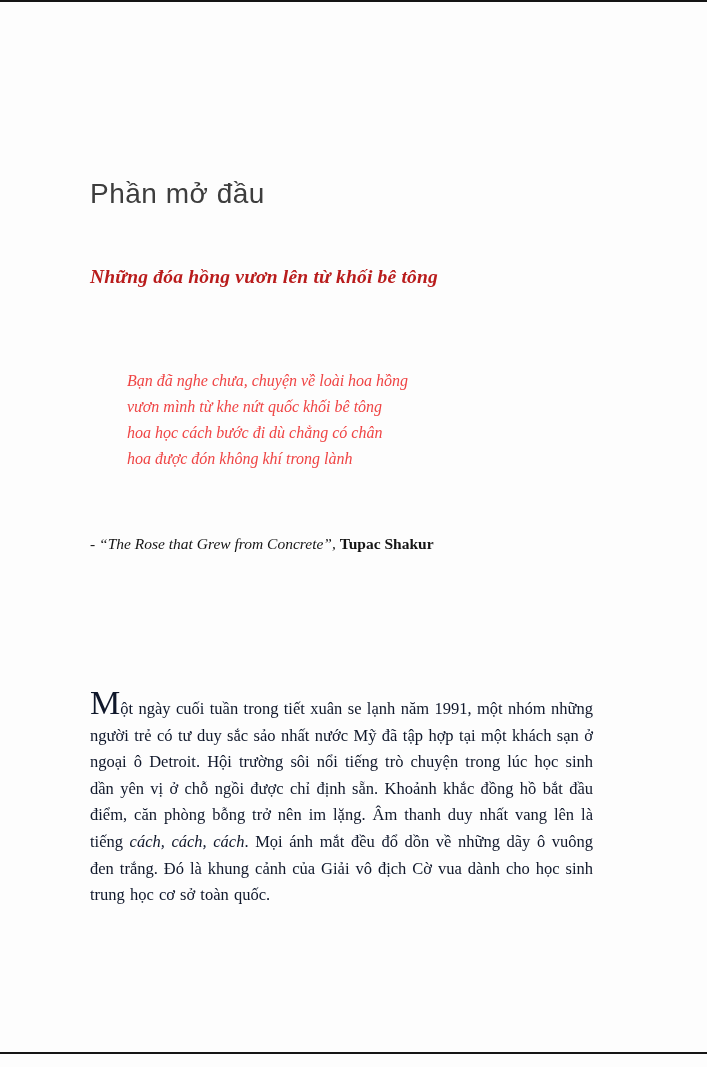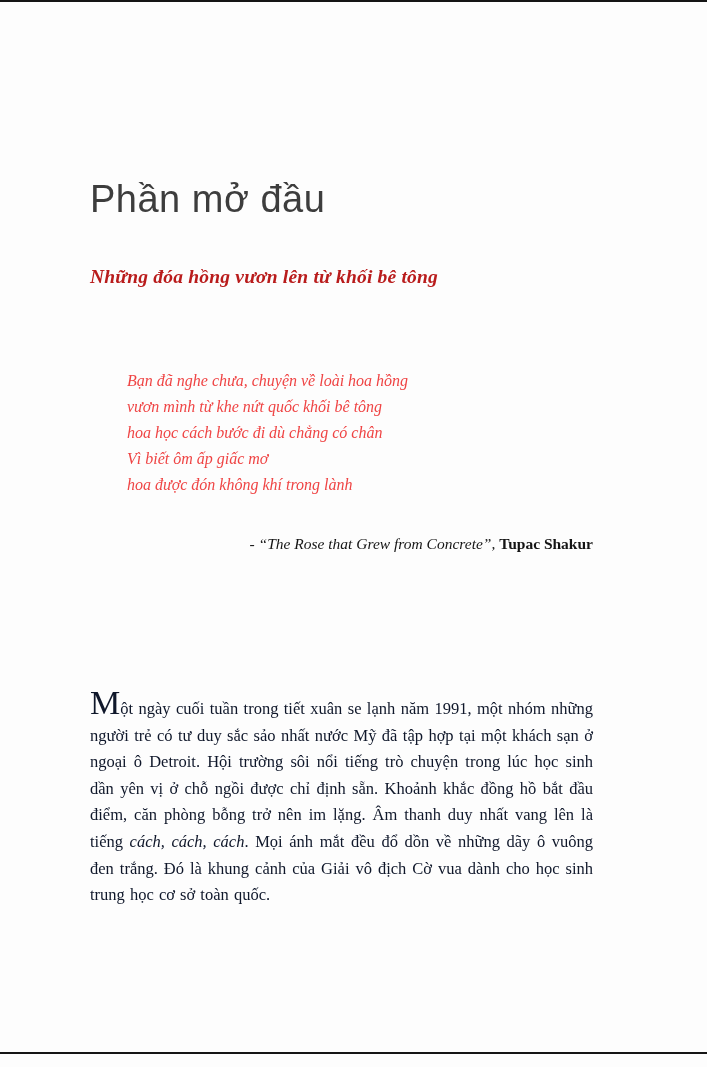--- a/index.html
+++ b/index.html
@@ -35,21 +35,21 @@
     height: 100%;
   }
 
   .chapter-title {
     position: absolute;
     top: 178px;
     left: 0;
     margin: 0;
     font-family: "Liberation Sans", "DejaVu Sans", sans-serif;
     font-weight: 300;
-    font-size: 38px;
+    font-size: 28px;
     letter-spacing: 0.5px;
     color: #3d3d3d;
   }
 
   .chapter-subtitle {
     position: absolute;
     top: 266px;
     left: 0;
     margin: 0;
     font-size: 19.5px;
@@ -68,21 +68,20 @@
     font-size: 16px;
     line-height: 26px;
     color: #ef4444;
   }
 
   .attribution {
     position: absolute;
     top: 535px;
     left: 0;
     width: 503px;
-    text-align: right;
     font-size: 15.5px;
     color: #141414;
   }
   .attribution .src {
     font-style: italic;
   }
   .attribution .author {
     font-weight: 700;
     font-style: normal;
   }
@@ -115,21 +114,20 @@
 
   <div class="content">
     <h1 class="chapter-title">Phần mở đầu</h1>
 
     <h2 class="chapter-subtitle">Những đóa hồng vươn lên từ khối bê tông</h2>
 
     <div class="poem">
       <div class="poem-line">Bạn đã nghe chưa, chuyện về loài hoa hồng</div>
       <div class="poem-line">vươn mình từ khe nứt quốc khối bê tông</div>
       <div class="poem-line">hoa học cách bước đi dù chẳng có chân</div>
-      <div class="poem-line">Vì biết ôm ấp giấc mơ</div>
       <div class="poem-line">hoa được đón không khí trong lành</div>
     </div>
 
     <div class="attribution"><span class="src">- </span><span class="src">“The Rose that Grew from Concrete”, </span><span class="author">Tupac Shakur</span></div>
 
     <p class="body-par"><span class="dropcap">M</span><span>ột ngày cuối tuần trong tiết xuân se lạnh năm 1991, một nhóm những người trẻ có tư duy sắc sảo nhất nước Mỹ đã tập hợp tại một khách sạn ở ngoại ô Detroit. Hội trường sôi nổi tiếng trò chuyện trong lúc học sinh dần yên vị ở chỗ ngồi được chỉ định sẵn. Khoảnh khắc đồng hồ bắt đầu điểm, căn phòng bỗng trở nên im lặng. Âm thanh duy nhất vang lên là tiếng </span><span class="it">cách, cách, cách</span><span>. Mọi ánh mắt đều đổ dồn về những dãy ô vuông đen trắng. Đó là khung cảnh của Giải vô địch Cờ vua dành cho học sinh trung học cơ sở toàn quốc.</span></p>
   </div>
 
   <div class="rule rule-bottom"></div>
 </div>

